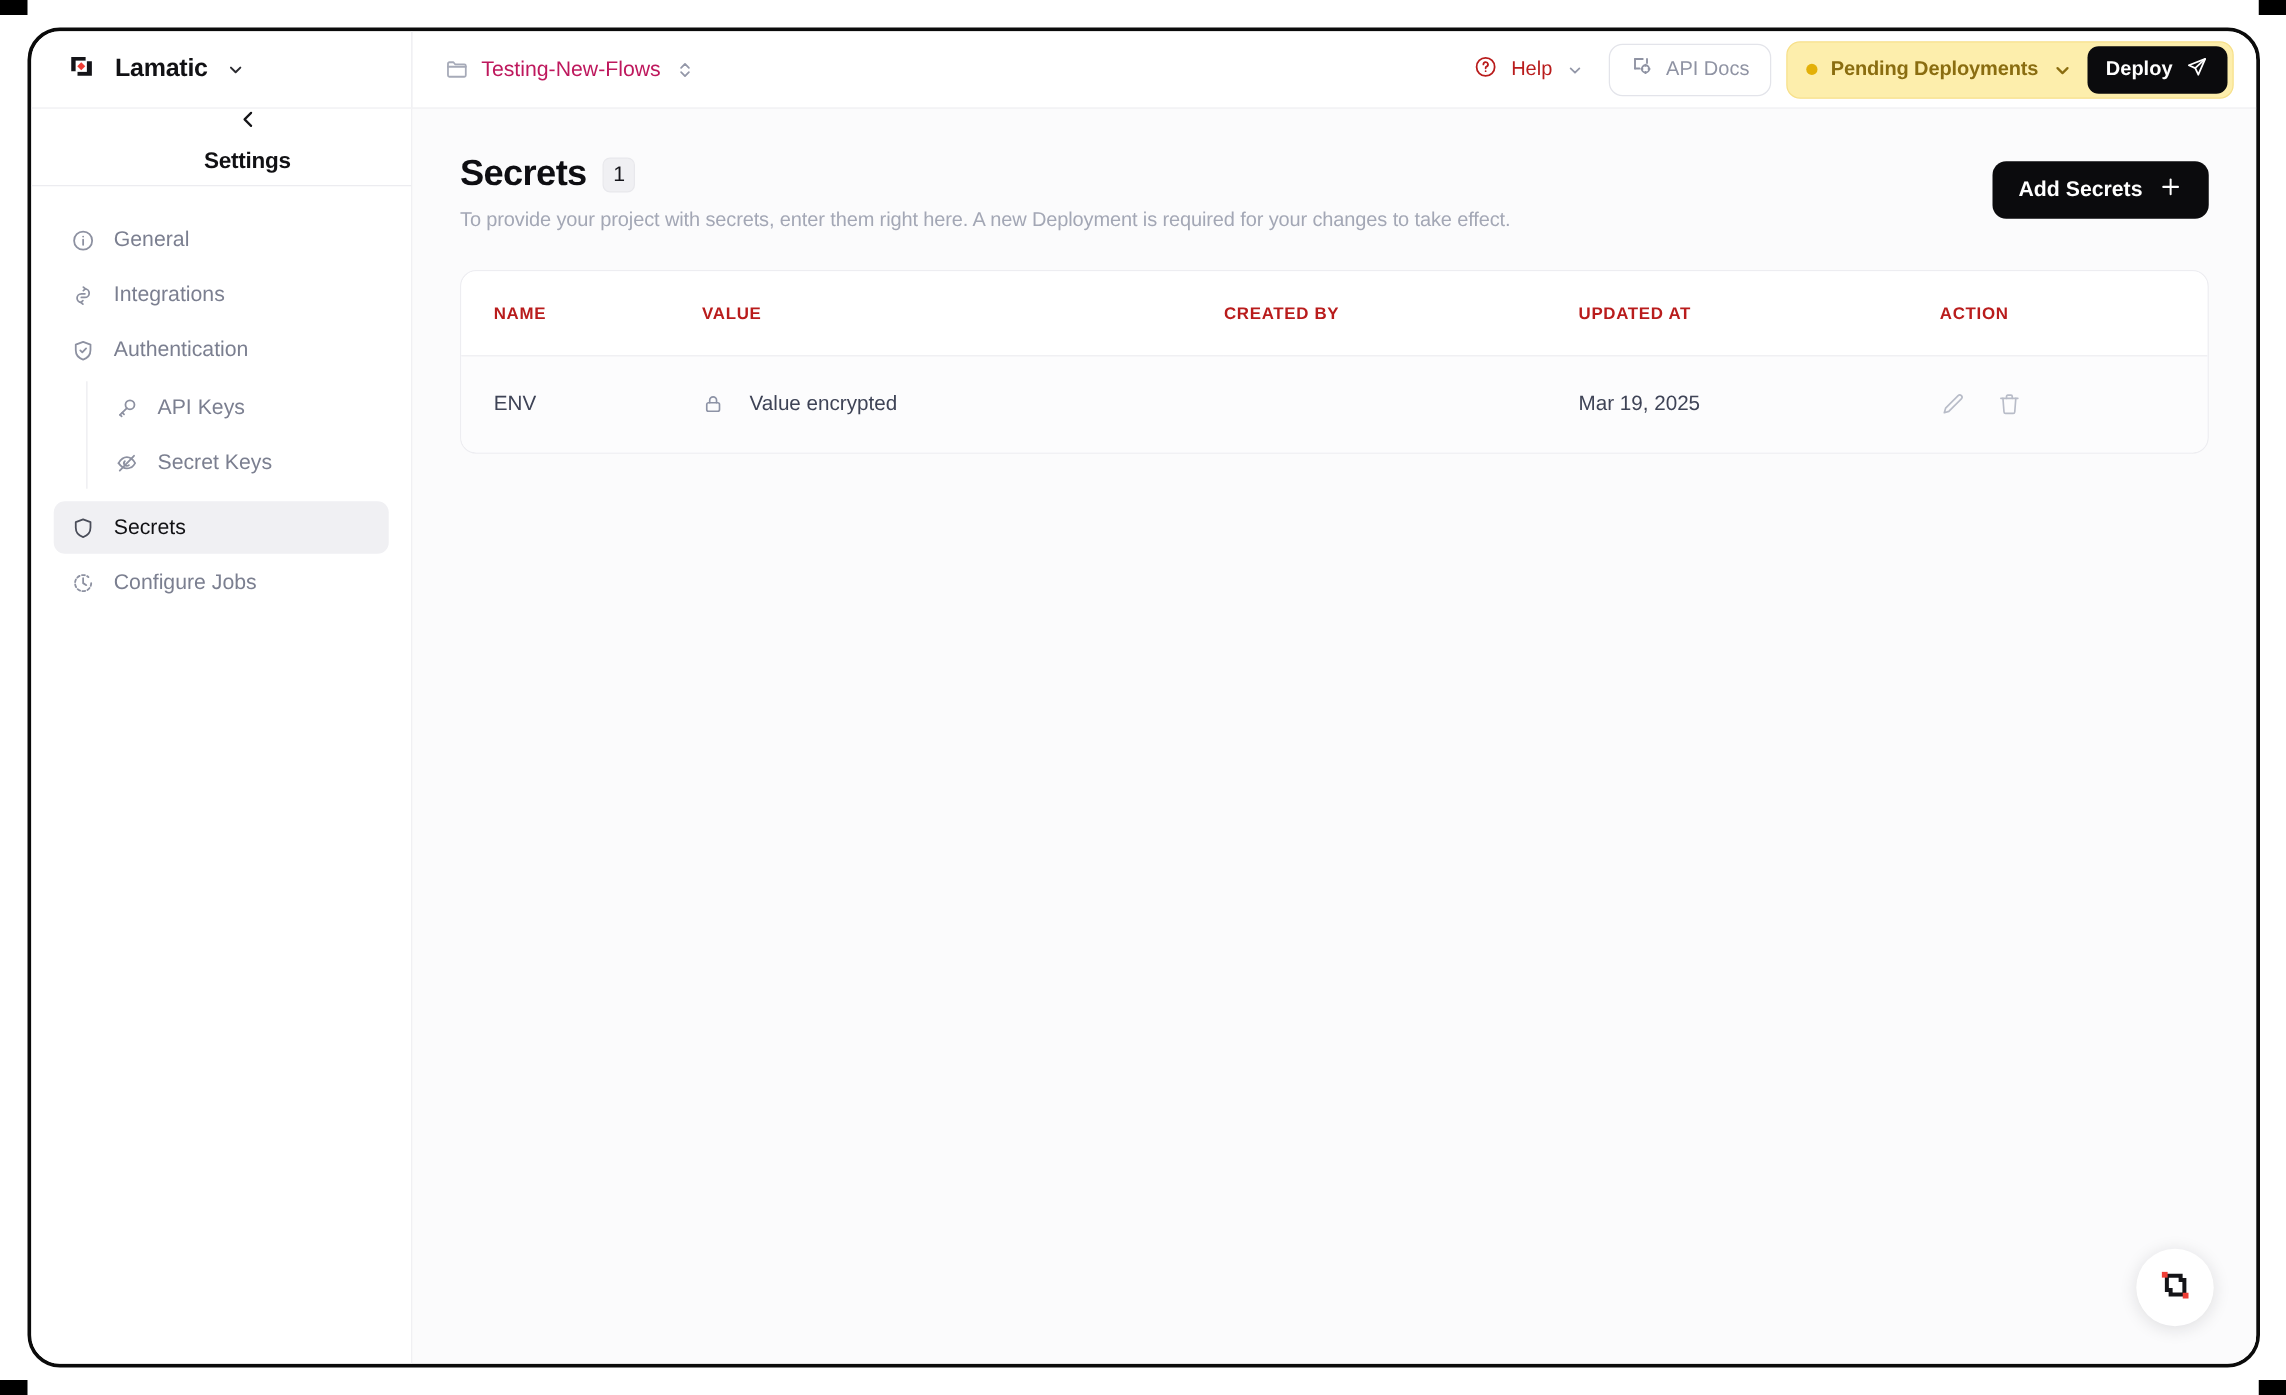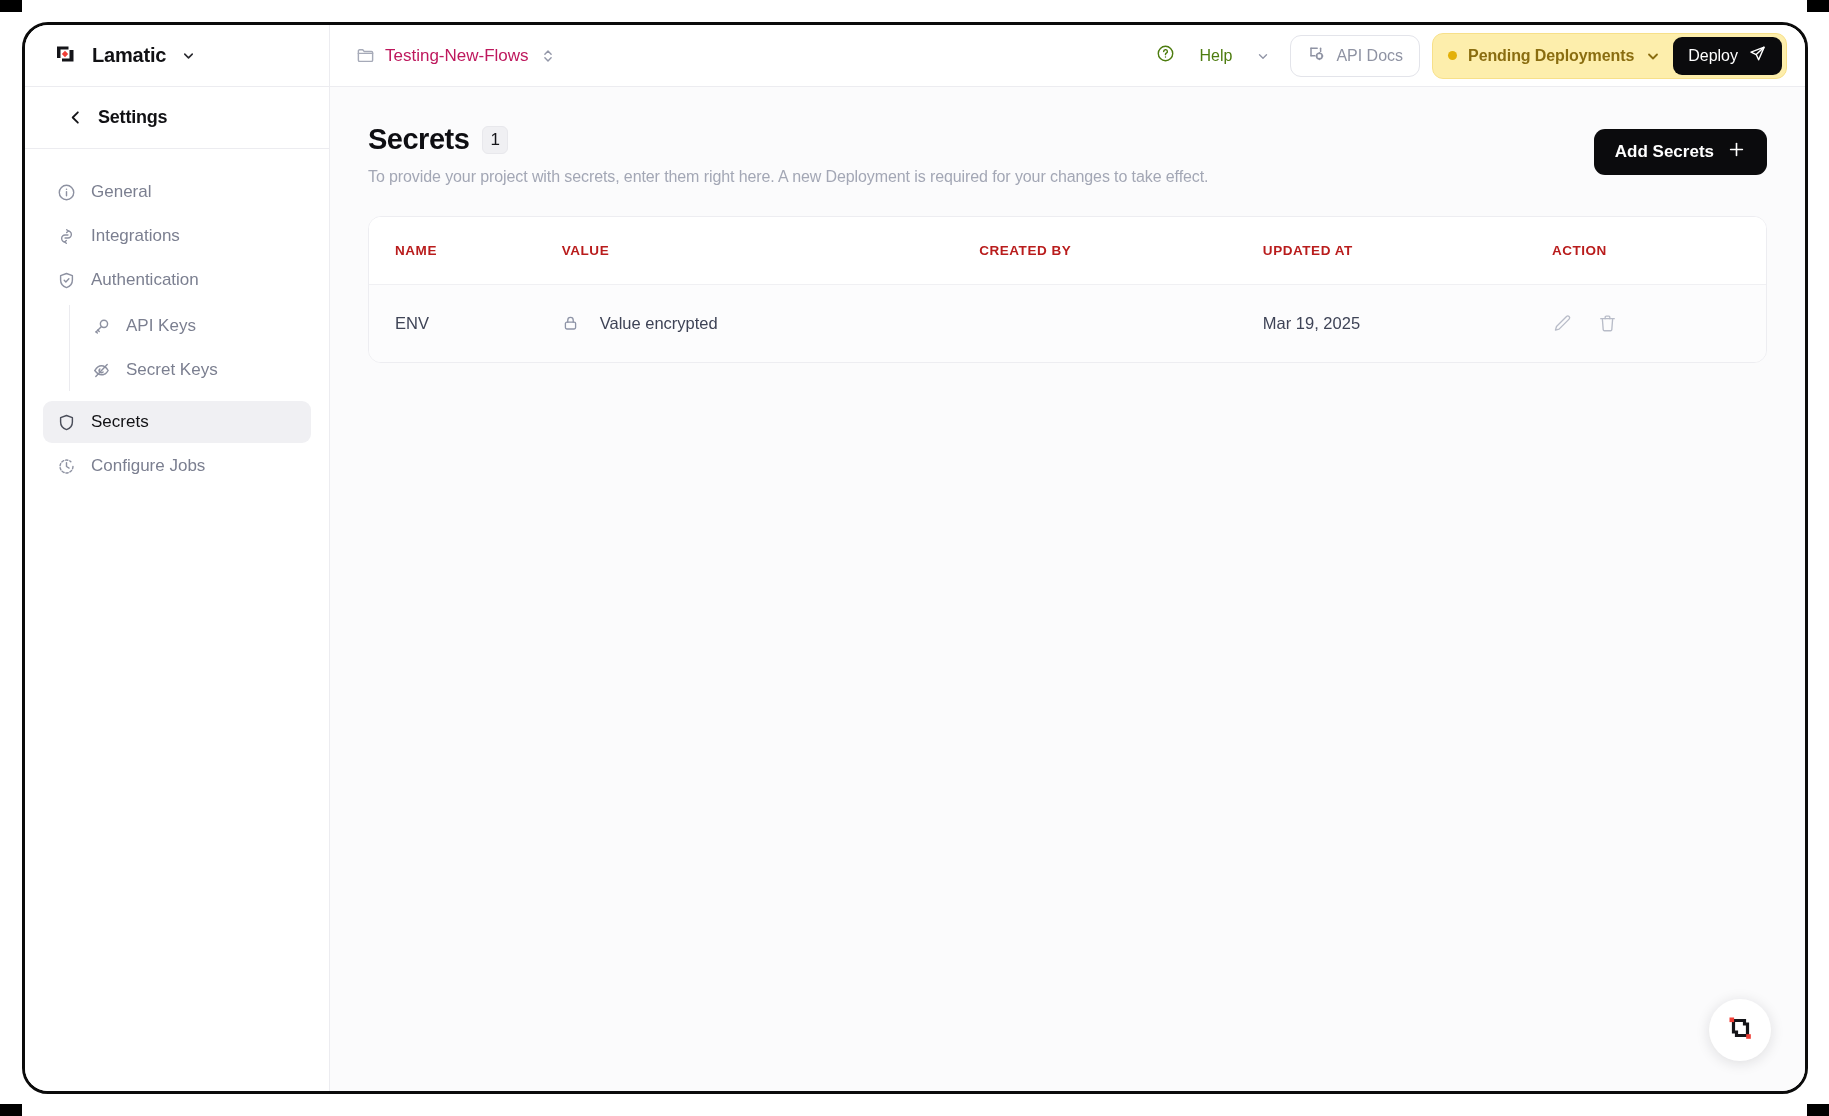--- a/index.html
+++ b/index.html
@@ -91,23 +91,23 @@
   .topbar-right {
     margin-left: auto;
     display: flex;
     align-items: center;
     gap: 12px;
   }
 
   .help-btn {
     display: flex;
     align-items: center;
-    gap: 24px;
+    gap: 11px;
     font-size: 16px;
-    color: #4d7c0f;
+    color: #b91c1c;
     padding: 7px 8px;
     border-radius: 9px;
     cursor: pointer;
     background: transparent;
     border: none;
   }
   .help-btn .chev { display:flex; align-items:center; color:#9397a8; }
 
   .apidocs-btn {
     display: flex;
@@ -153,21 +153,21 @@
   .pending-chev { display:flex; align-items:center; color:#8a6d10; }
 
   .deploy-btn {
     background: #0b0b0d;
     color: #ffffff;
     border: none;
     border-radius: 9px;
     height: 38px;
     padding: 0 15px;
     font-size: 16px;
-    font-weight: 400;
+    font-weight: 700;
     display: flex;
     align-items: center;
     gap: 10px;
     cursor: pointer;
     font-family: "Liberation Sans", sans-serif;
   }
 
   
   .body-wrap { flex: 1; display: flex; min-height: 0; }
 
@@ -181,20 +181,21 @@
     flex-direction: column;
   }
   .sidebar-head {
     height: 62px;
     display: flex;
     align-items: center;
     gap: 14px;
     padding-left: 42px;
     border-bottom: 1px solid #ececf0;
     cursor: pointer;
+    flex-direction: column;
   }
   .sidebar-head .back-ic { display:flex; align-items:center; color:#151518; }
   .sidebar-head-label {
     font-size: 18px;
     font-weight: 700;
     color: #111114;
     letter-spacing: -0.2px;
   }
 
   .sidebar-nav { padding: 22px 18px 0 18px; display: flex; flex-direction: column; gap: 2px; justify-content: space-between; }

